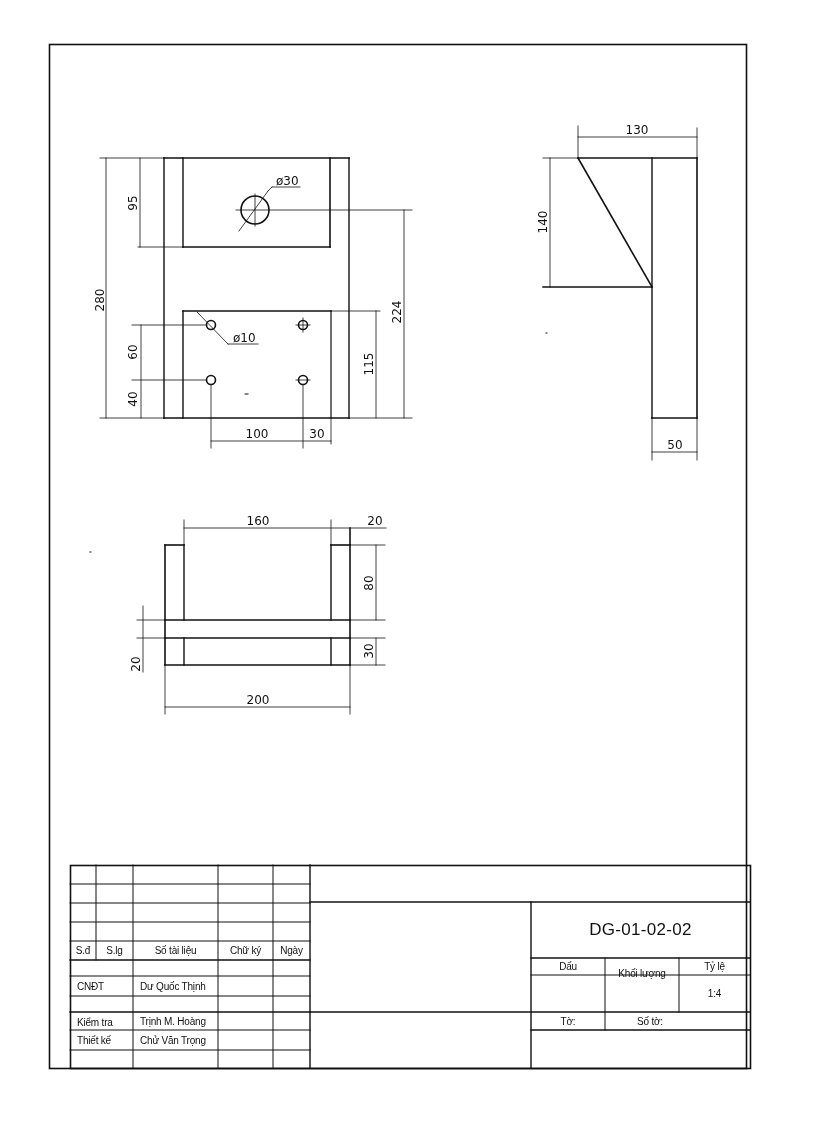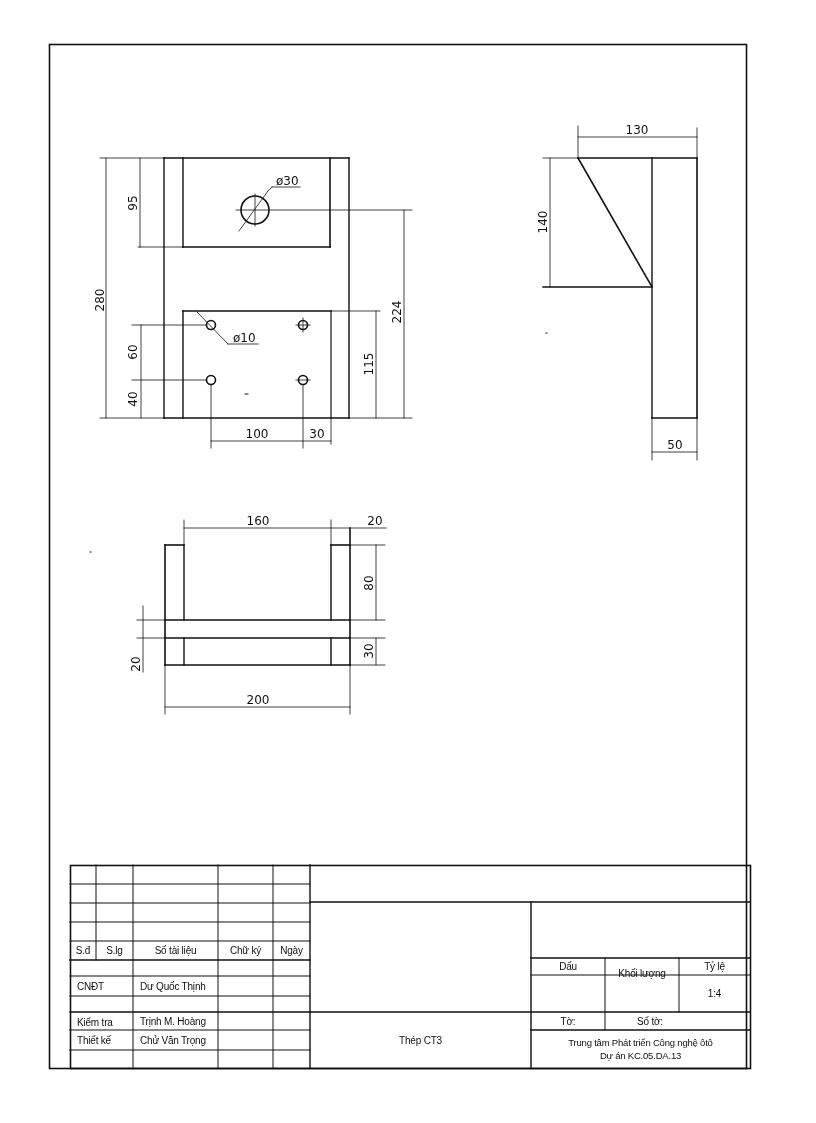--- a/index.html
+++ b/index.html
@@ -208,30 +208,26 @@
 
   <div class="cell l" style="left:70px;top:976px;width:63px;height:20px;">CNĐT</div>
   <div class="cell l" style="left:133px;top:976px;width:85px;height:20px;">Dư Quốc Thịnh</div>
   <div class="cell l" style="left:70px;top:1012px;width:63px;height:20px;">Kiểm tra</div>
   <div class="cell l" style="left:133px;top:1012px;width:85px;height:18px;">Trịnh M. Hoàng</div>
   <div class="cell l" style="left:70px;top:1030px;width:63px;height:20px;">Thiết kế</div>
   <div class="cell l" style="left:133px;top:1030px;width:85px;height:20px;">Chử Văn Trọng</div>
 
 
 
+  <div class="cell c drawing-no" style="left:531px;top:902px;width:219px;height:56px;">DG-01-02-02</div>
 
   <div class="cell c" style="left:531px;top:958px;width:74px;height:17px;">Dấu</div>
   <div class="cell c" style="left:605px;top:958px;width:74px;height:31px;">Khối lượng</div>
   <div class="cell c" style="left:679px;top:958px;width:71px;height:17px;">Tỷ lệ</div>
   <div class="cell c" style="left:679px;top:975px;width:71px;height:37px;">1:4</div>
 
-  <div class="cell c" style="left:310px;top:1012px;width:221px;height:56px;">Thép CT3</div>
 
   <div class="cell c" style="left:531px;top:1012px;width:74px;height:18px;">Tờ:</div>
   <div class="cell l" style="left:630px;top:1012px;width:100px;height:18px;">Số tờ:</div>
 
-  <div class="cell c org" style="left:531px;top:1030px;width:219px;height:38px;">
-    <span>Trung tâm Phát triển Công nghệ ôtô</span>
-    <span>Dự án KC.05.DA.13</span>
-  </div>
 </div>
 
 </div>
 
 </body></html>

